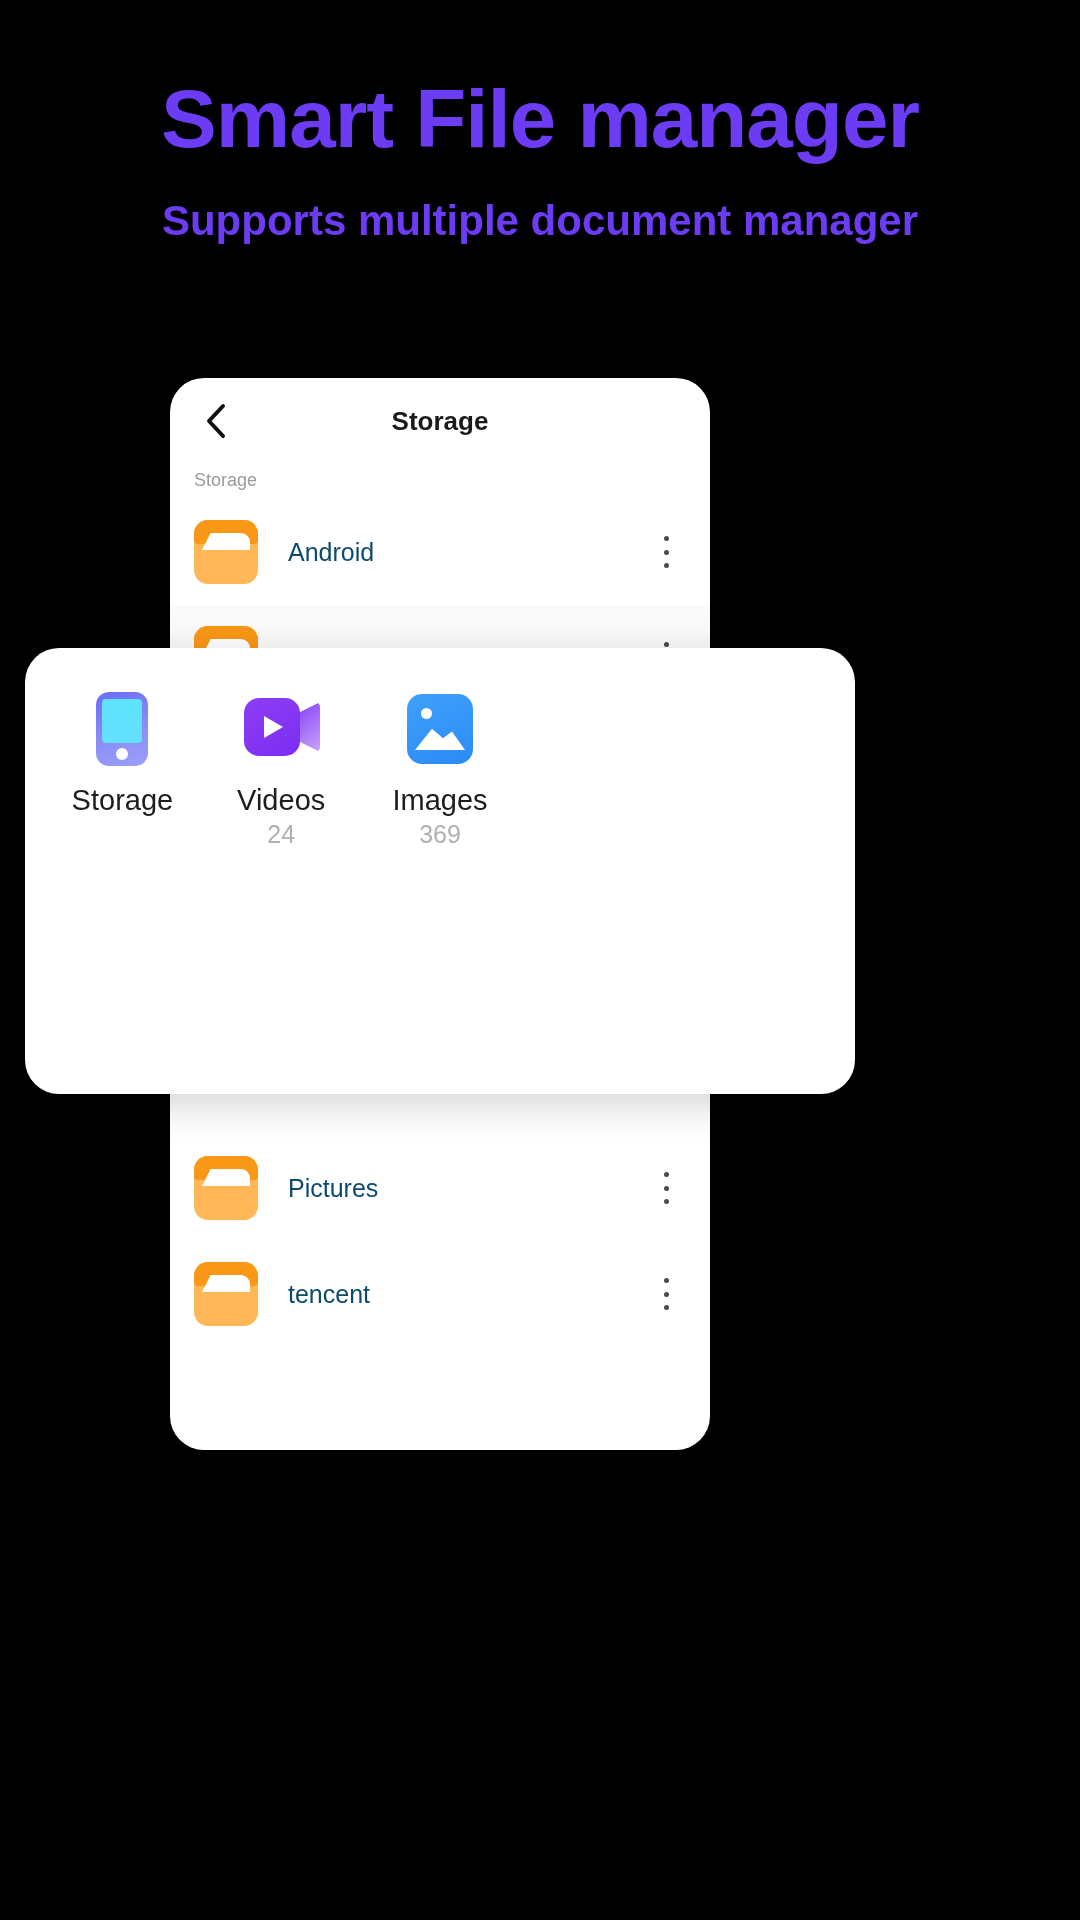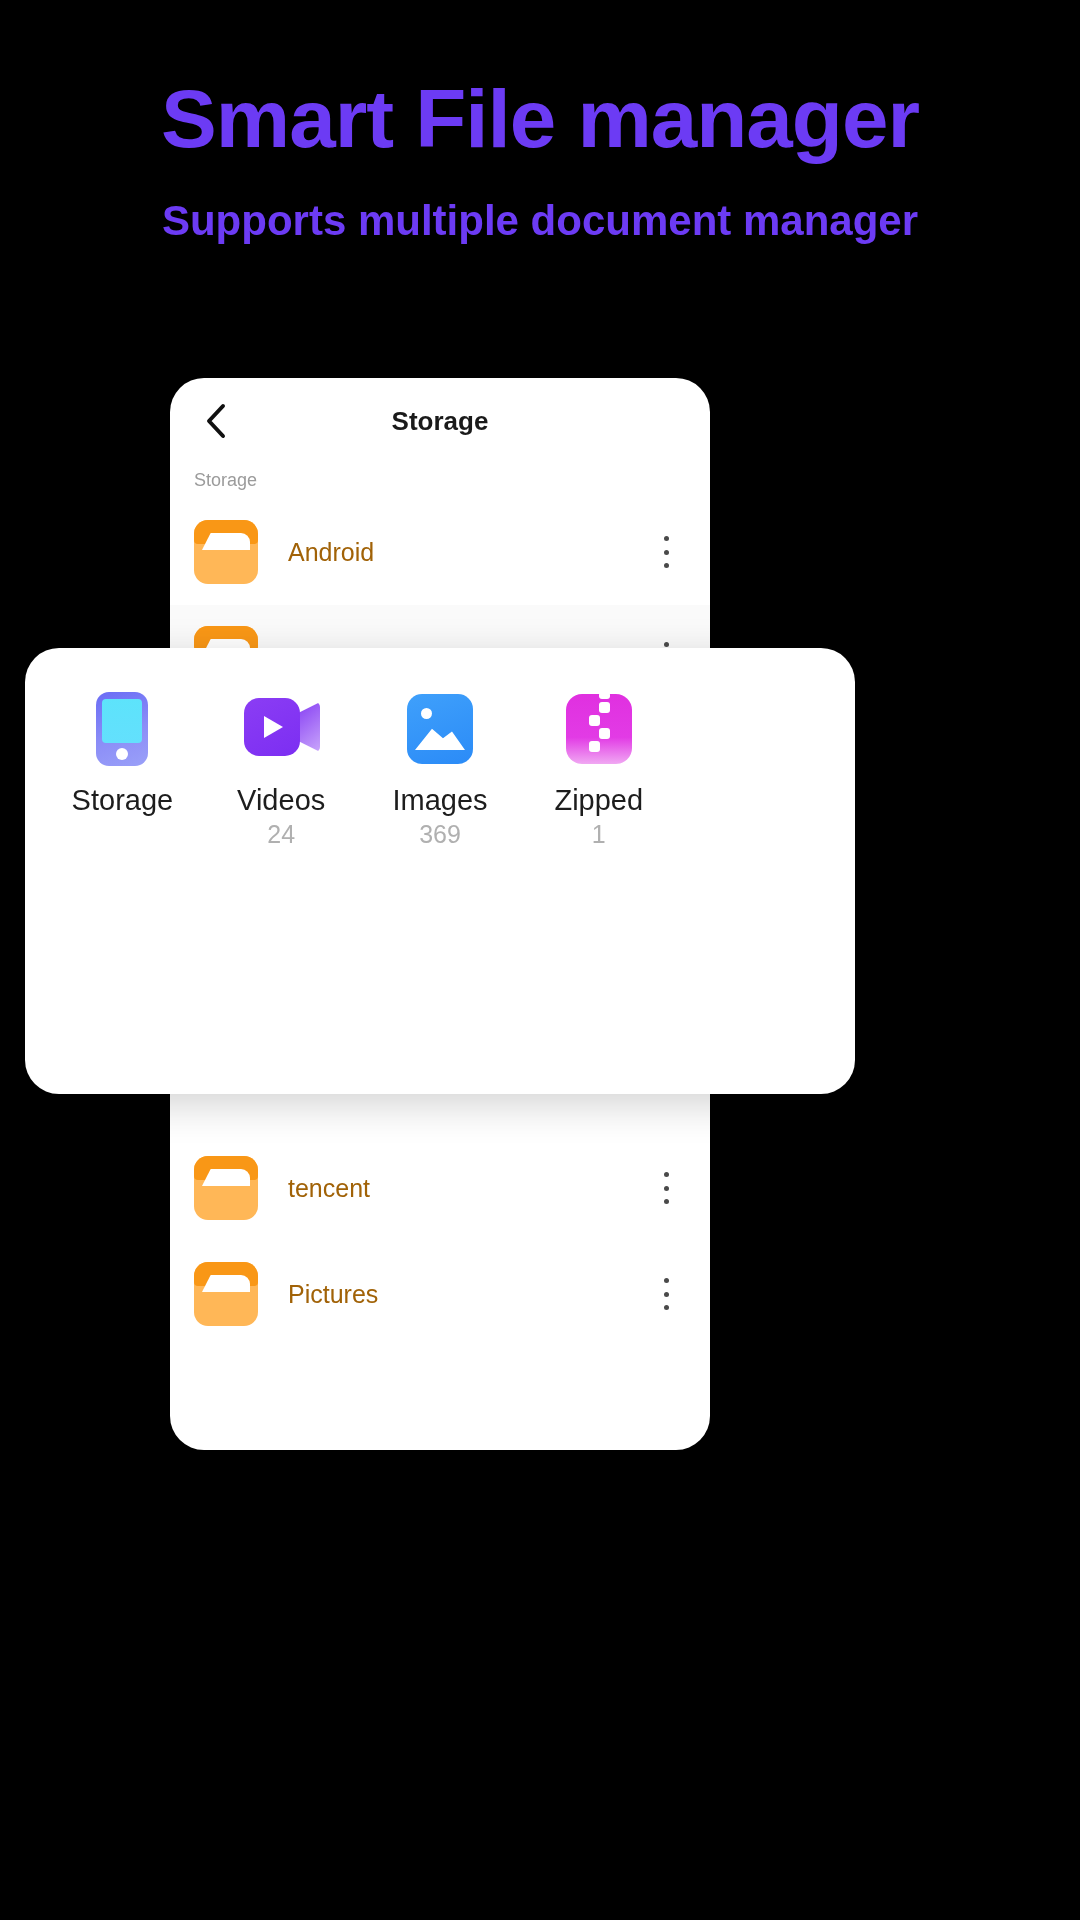--- a/index.html
+++ b/index.html
@@ -84,21 +84,21 @@
     border-radius:14px 14px 4px 4px;background:#f99716;
   }
   .folder-ico .notch{
     position:absolute;left:8px;top:13px;width:48px;height:17px;
     background:#fff;
     border-radius:9px 9px 0 0;
     clip-path:polygon(18% 0,100% 0,100% 100%,0 100%);
   }
   .file-name{
     margin-left:30px;
-    font-size:25px;color:#a16207;
+    font-size:25px;color:#0c4a6e;
   }
   .kebab{
     position:absolute;right:32px;top:50%;transform:translateY(-50%);
     width:24px;height:32px;
     display:flex;flex-direction:column;align-items:center;justify-content:space-between;
     padding:4px 0;
     cursor:pointer;
   }
   .kebab i{display:block;width:5px;height:5px;border-radius:50%;background:#4a4a4a;}
 
@@ -321,35 +321,35 @@
     </div>
 
     <div style="height:424px"></div>
 
     <div class="file-row">
       <div class="folder-ico">
         <div class="body"></div>
           <div class="tab"></div>
           <div class="notch"></div>
       </div>
-      <div class="file-name">tencent</div>
+      <div class="file-name">Pictures</div>
       <div class="kebab">
           <i></i>
           <i></i>
           <i></i>
         </div>
     </div>
 
     <div class="file-row">
       <div class="folder-ico">
         <div class="body"></div>
           <div class="tab"></div>
           <div class="notch"></div>
       </div>
-      <div class="file-name">Pictures</div>
+      <div class="file-name">tencent</div>
       <div class="kebab">
           <i></i>
           <i></i>
           <i></i>
         </div>
     </div>
 
   </div>
 </div>
 
@@ -381,29 +381,17 @@
     <div class="cat">
       <div class="ic ic-img">
         <div class="frame"></div>
           <div class="sun"></div>
           <div class="hill"></div>
       </div>
       <div class="lbl">Images</div>
       <div class="cnt">369</div>
     </div>
 
-    <div class="cat">
-      <div class="ic ic-zip">
-        <div class="body"></div>
-        <i class="z0"></i>
-          <i class="z1"></i>
-          <i class="z2"></i>
-          <i class="z3"></i>
-          <i class="z4"></i>
-      </div>
-      <div class="lbl">Zipped</div>
-      <div class="cnt">1</div>
-    </div>
 
 
 
   </div>
 </div>
 
 </body></html>

